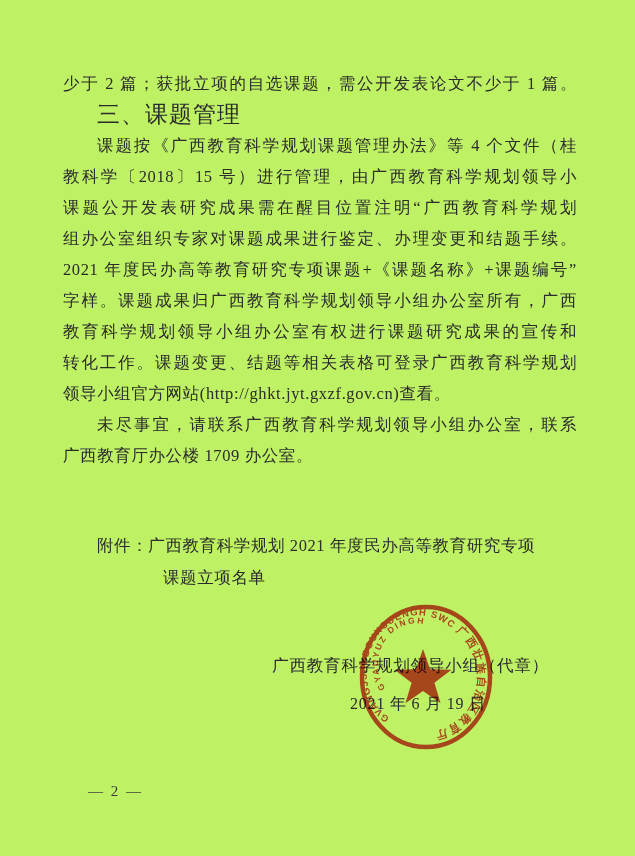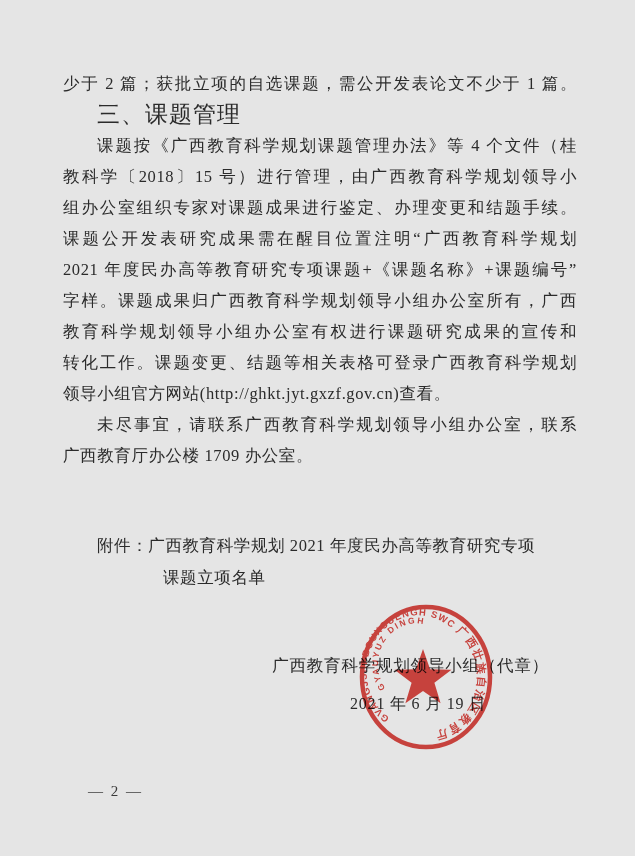--- a/index.html
+++ b/index.html
@@ -1,19 +1,19 @@
 <!DOCTYPE html>
 <html><head>
 <meta charset="utf-8">
 <style>
   html,body{margin:0;padding:0;background:#ffffff;}
   .page{
     position:relative;
     width:635px;height:856px;
-    background:#e5e5e5;
+    background:#bef264;
     overflow:hidden;
     font-family:"Liberation Serif","DejaVu Serif",serif;
     color:#2b2b2b;
   }
   
   .doc-body{
     position:absolute;
     left:63px;top:68px;width:514px;
     font-size:16.5px;
     letter-spacing:0.6px;
@@ -72,22 +72,22 @@
 </head>
 <body>
 
 <div class="page">
 
   <div class="doc-body">
       <div class="line justify">少于 2 篇；获批立项的自选课题，需公开发表论文不少于 1 篇。</div>
       <div class="line indent heading">三、课题管理</div>
       <div class="line indent justify">课题按《广西教育科学规划课题管理办法》等 4 个文件（桂</div>
       <div class="line justify">教科学〔2018〕15 号）进行管理，由广西教育科学规划领导小</div>
+      <div class="line justify">课题公开发表研究成果需在醒目位置注明“广西教育科学规划</div>
       <div class="line justify">组办公室组织专家对课题成果进行鉴定、办理变更和结题手续。</div>
-      <div class="line justify">课题公开发表研究成果需在醒目位置注明“广西教育科学规划</div>
       <div class="line justify">2021 年度民办高等教育研究专项课题+《课题名称》+课题编号”</div>
       <div class="line justify">字样。课题成果归广西教育科学规划领导小组办公室所有，广西</div>
       <div class="line justify">教育科学规划领导小组办公室有权进行课题研究成果的宣传和</div>
       <div class="line justify">转化工作。课题变更、结题等相关表格可登录广西教育科学规划</div>
       <div class="line">领导小组官方网站(http://ghkt.jyt.gxzf.gov.cn)查看。</div>
       <div class="line indent justify">未尽事宜，请联系广西教育科学规划领导小组办公室，联系</div>
       <div class="line">广西教育厅办公楼 1709 办公室。</div>
     </div>
 
   <div class="attachment-line1">附件：广西教育科学规划 2021 年度民办高等教育研究专项</div>

